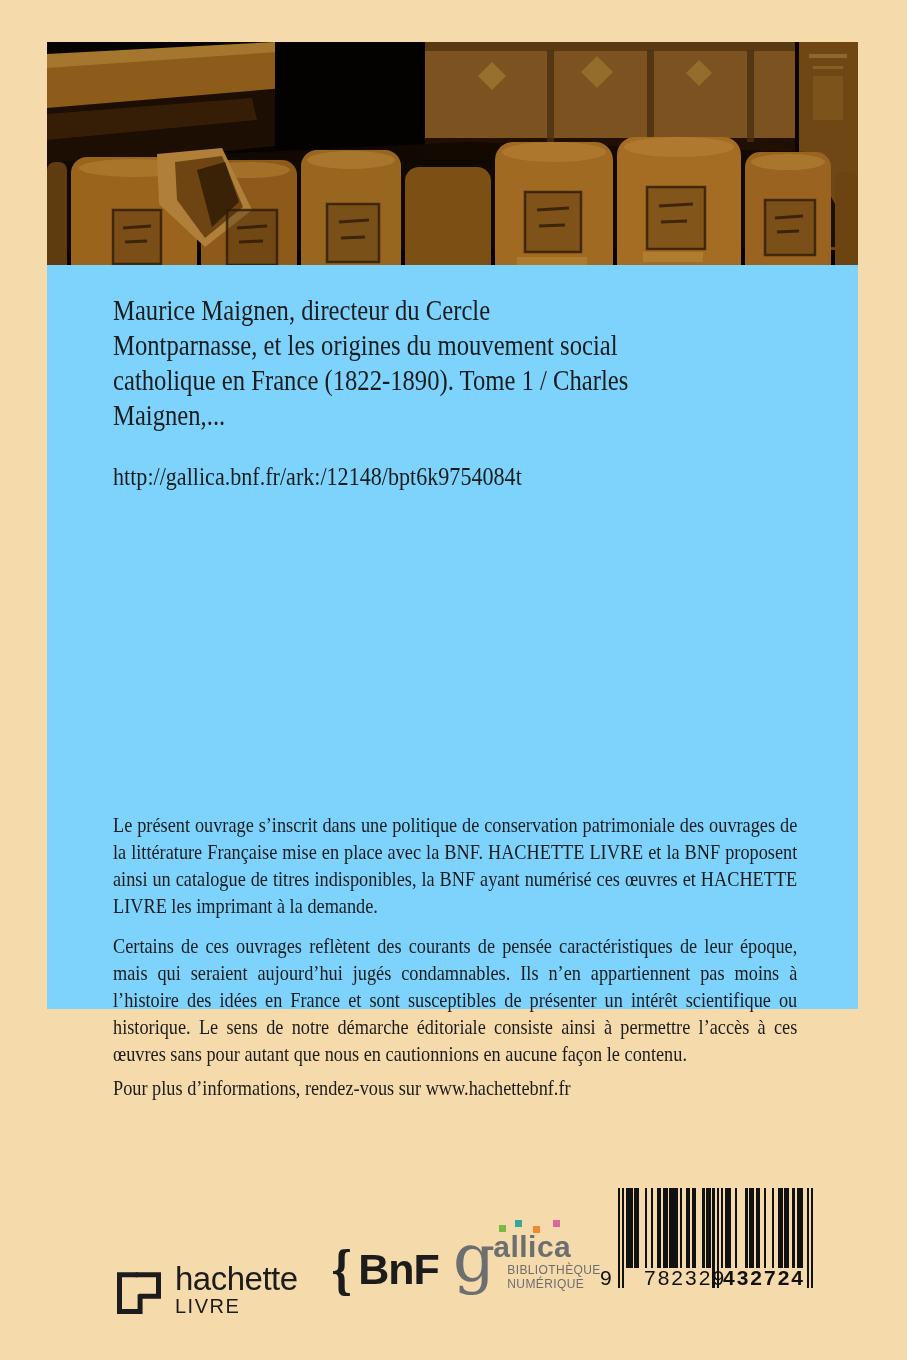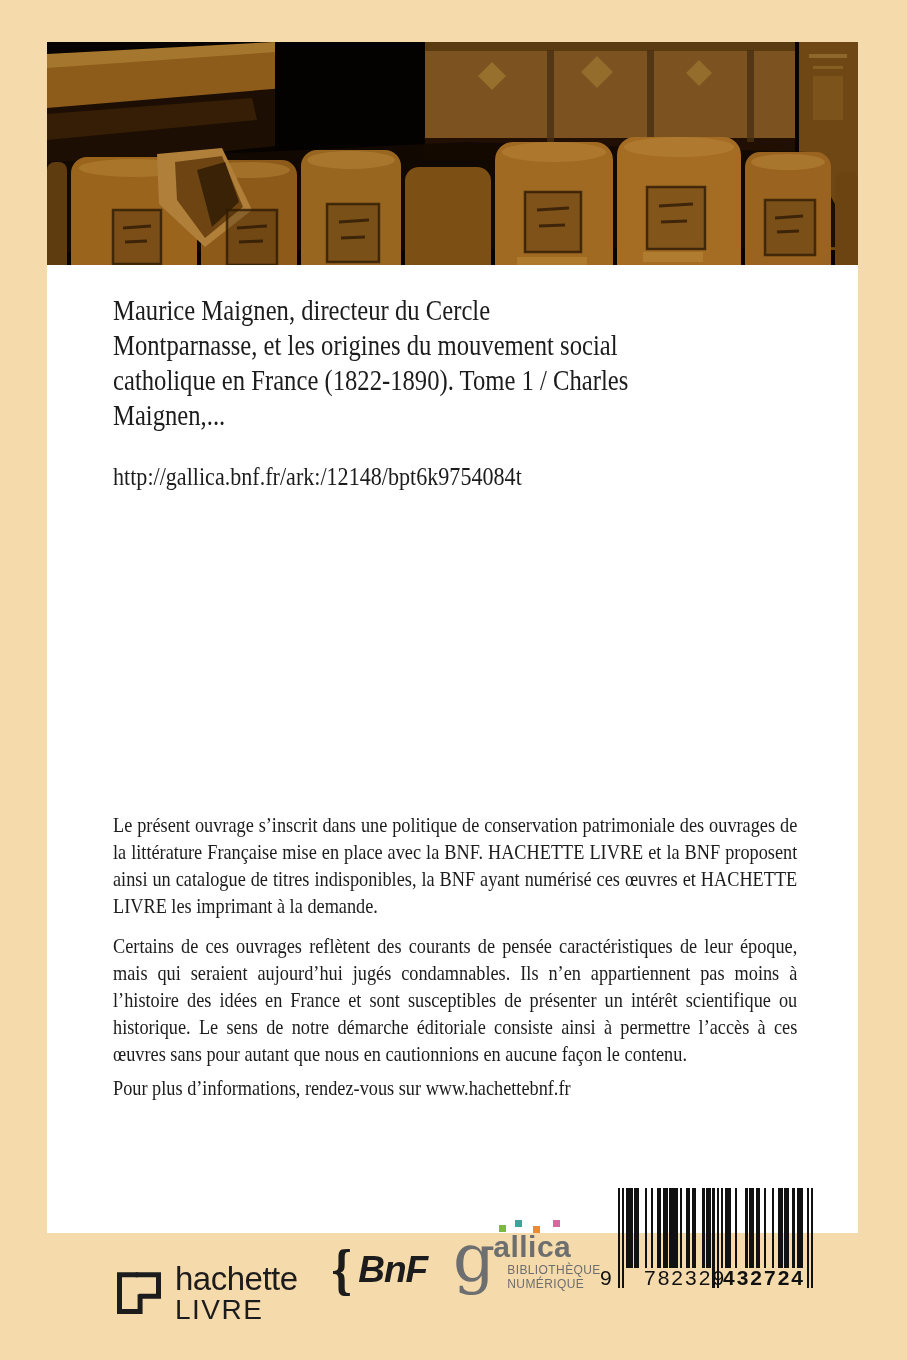--- a/index.html
+++ b/index.html
@@ -5,22 +5,22 @@
   html,body{margin:0;padding:0;background:#e9e2d4;}
   .canvas{
     position:relative;
     width:907px;height:1360px;
     background:var(--beige,#f5daab);
     overflow:hidden;
     font-family:"Liberation Serif",serif;
   }
   .page{
     position:absolute;left:47px;top:42px;
-    width:811px;height:1191px;
-    background:#ffffff;
+    width:811px;height:967px;
+    background:#7dd3fc;
   }
   .photo{
     position:absolute;left:0;top:0;
     width:811px;height:223px;display:block;
   }
   .condense{transform:scaleX(0.85);transform-origin:0 0;}
   .title{
     position:absolute;left:66px;top:251px;width:820px;
     color:var(--ink,#1c1c1c);
     font-size:29px;line-height:35px;
@@ -43,30 +43,30 @@
   
   .hachette{
     position:absolute;left:66px;top:1220px;
     display:flex;align-items:flex-start;gap:10px;
     color:var(--ink,#1c1c1c);
     font-family:"Liberation Sans",sans-serif;
   }
   .hachette svg{display:block;margin-top:3px;}
   .hachette .wordmark{line-height:1;}
   .hachette .hachette-name{font-size:33px;letter-spacing:-0.5px;font-weight:500;}
-  .hachette .hachette-sub{font-size:28px;letter-spacing:1.5px;margin-top:1px;}
+  .hachette .hachette-sub{font-size:20px;letter-spacing:1.5px;margin-top:1px;}
 
   .bnf{
     position:absolute;left:283px;top:1198px;
     display:flex;align-items:center;
     color:var(--ink,#1c1c1c);
     font-family:"Liberation Sans",sans-serif;
   }
   .bnf .brace{font-family:"DejaVu Serif",serif;font-size:50px;font-weight:700;transform:scaleX(0.72);transform-origin:left center;margin-right:-4px;}
-  .bnf .bnf-label{font-size:37px;font-weight:700;letter-spacing:-1px;font-style:italic;}
+  .bnf .bnf-label{font-size:43px;font-weight:700;letter-spacing:-1px;}
 
   .gallica{
     position:absolute;left:406px;top:1176px;
     display:flex;align-items:flex-start;
     color:var(--gray,#6d6e70);
     font-family:"Liberation Sans",sans-serif;
   }
   .gallica .g-initial{
     font-family:"DejaVu Serif",serif;
     font-size:66px;line-height:0.8;font-weight:500;margin-top:14px;

